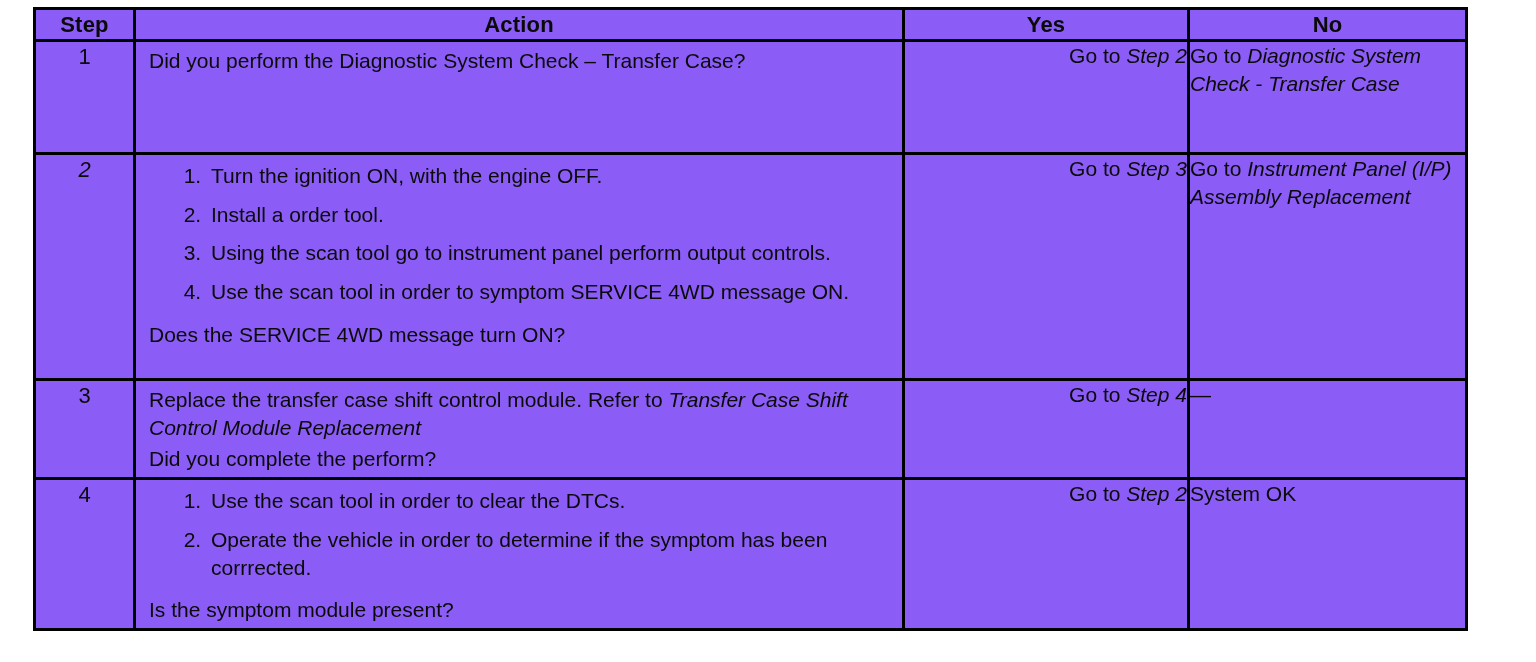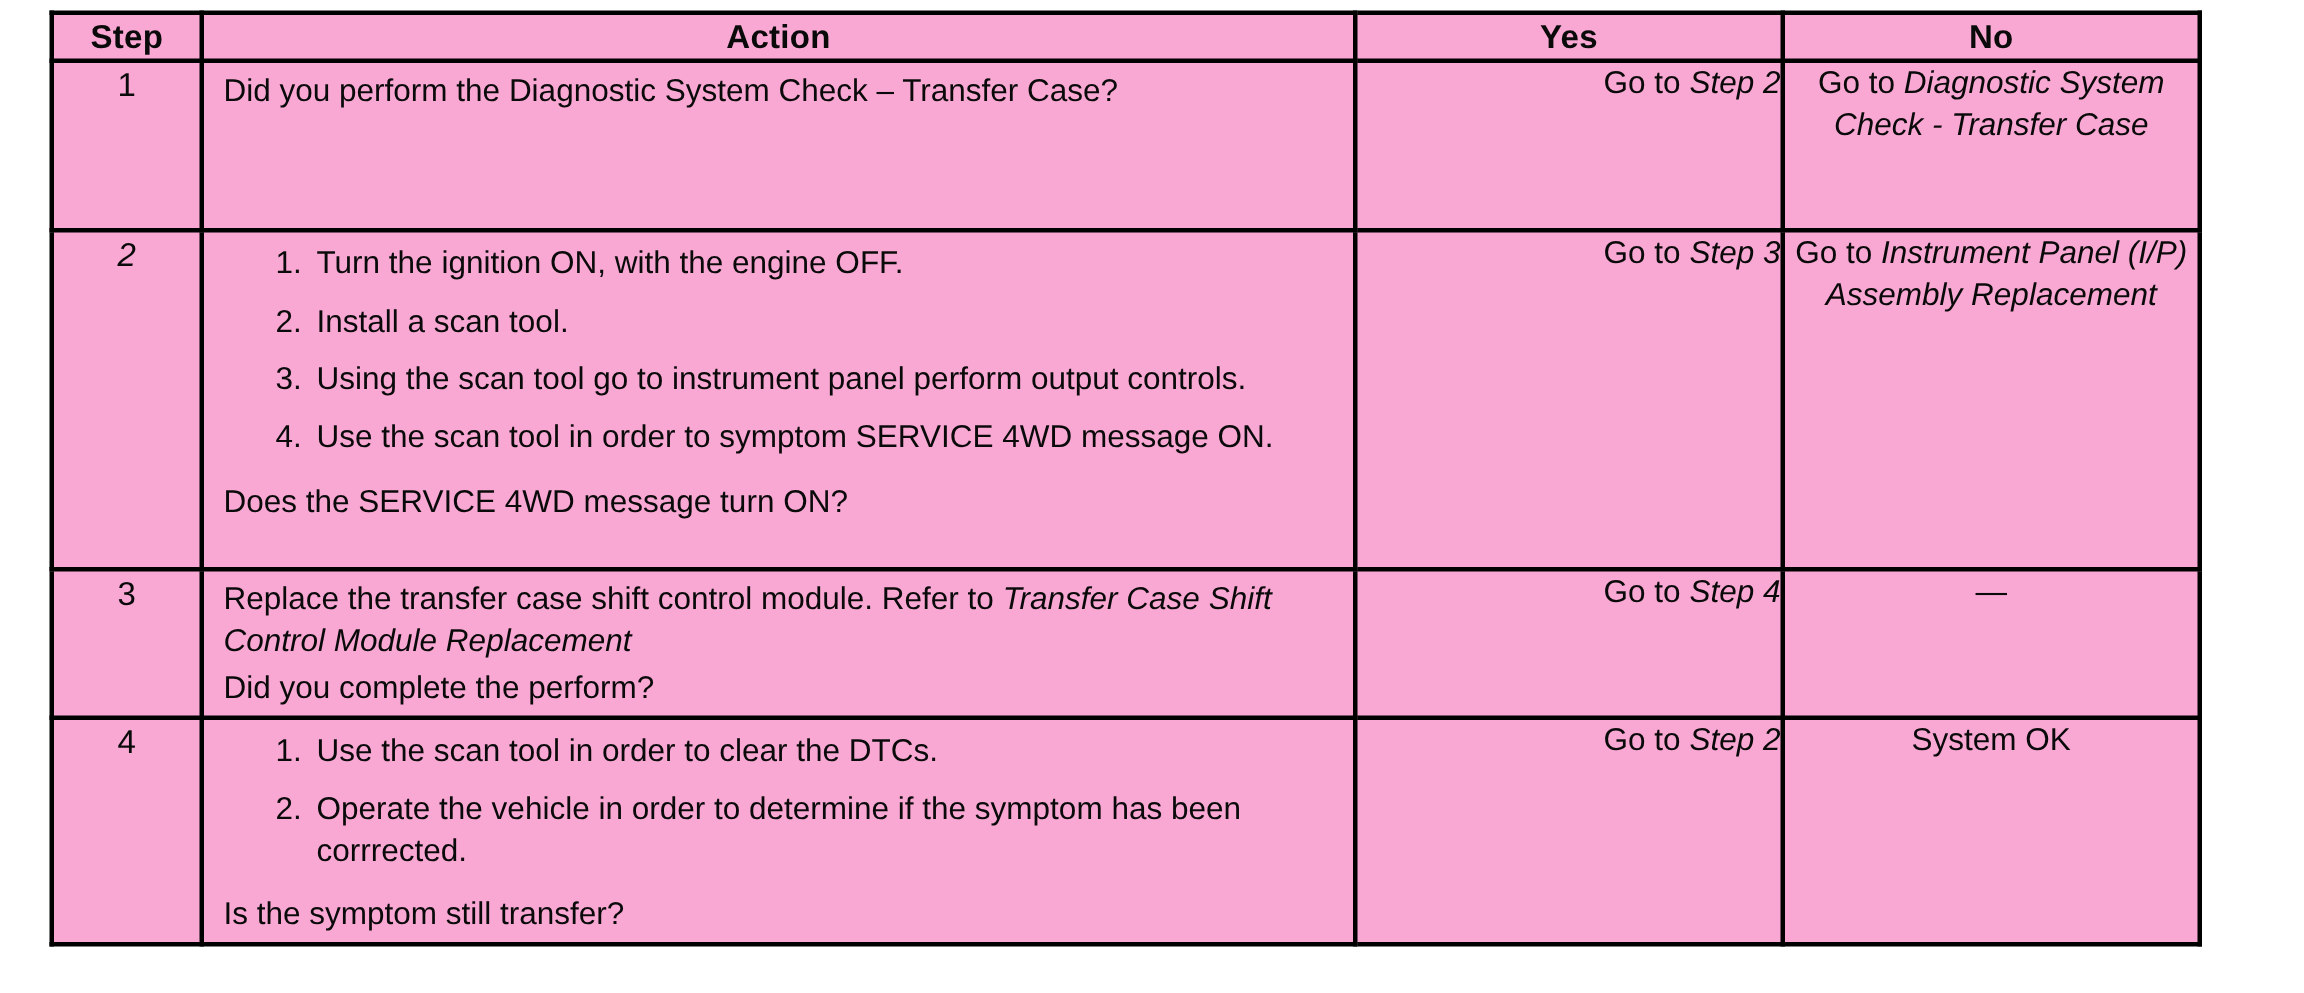--- a/index.html
+++ b/index.html
@@ -22,21 +22,21 @@
     width: 1432px;
     border-collapse: collapse;
     table-layout: fixed;
     font-size: 21px;
     line-height: 1.32;
   }
   table.diag td, table.diag th {
     border: 3px solid #000000;
     padding: 0;
     vertical-align: top;
-    background: #f9a8d4;
+    background: #8b5cf6;
   }
   
   col.c-step { width: 100px; }
   col.c-action { width: 769px; }
   col.c-yes { width: 285px; }
   col.c-no { width: 278px; }
 
   
   tr.hdr { height: 32px; }
   tr.hdr th {
@@ -91,21 +91,20 @@
     margin-top: auto;
     padding-top: 4px;
   }
 
   td.yes-cell {
     vertical-align: bottom;
     text-align: right;
     padding: 4px 10px 7px 10px;
   }
   td.no-cell {
-    text-align: center;
     padding: 8px 32px 7px 32px;
     margin-left: 35px;
   }
   td.no-top { vertical-align: top; }
   td.no-middle { vertical-align: middle; }
   td.no-bottom { vertical-align: bottom; }
   .goto-target { font-style: italic; }
 </style>
 </head>
 <body>
@@ -146,21 +145,21 @@
     </tr>
 
     <tr class="r2">
       <td class="step-cell">
         <span class="italic">2</span>
       </td>
       <td class="action-cell">
         <div class="action-flex">
           <ol class="action-list">
             <li>Turn the ignition ON, with the engine OFF.</li>
-            <li>Install a scan tool.</li>
+            <li>Install a order tool.</li>
             <li>Using the scan tool go to instrument panel perform output controls.</li>
             <li>Use the scan tool in order to symptom SERVICE 4WD message ON.</li>
           </ol>
           <div class="action-question">Does the SERVICE 4WD message turn ON?</div>
         </div>
       </td>
       <td class="yes-cell">
         <span>Go to</span>
         <span class="goto-target">Step 3</span>
       </td>
@@ -191,21 +190,21 @@
     </tr>
 
     <tr class="r4">
       <td class="step-cell">4</td>
       <td class="action-cell">
         <div class="action-flex">
           <ol class="action-list">
             <li>Use the scan tool in order to clear the DTCs.</li>
             <li>Operate the vehicle in order to determine if the symptom has been corrrected.</li>
           </ol>
-          <div class="action-question">Is the symptom still transfer?</div>
+          <div class="action-question">Is the symptom module present?</div>
         </div>
       </td>
       <td class="yes-cell">
         <span>Go to</span>
         <span class="goto-target">Step 2</span>
       </td>
       <td class="no-cell no-bottom">
         <span>System OK</span>
       </td>
     </tr>

